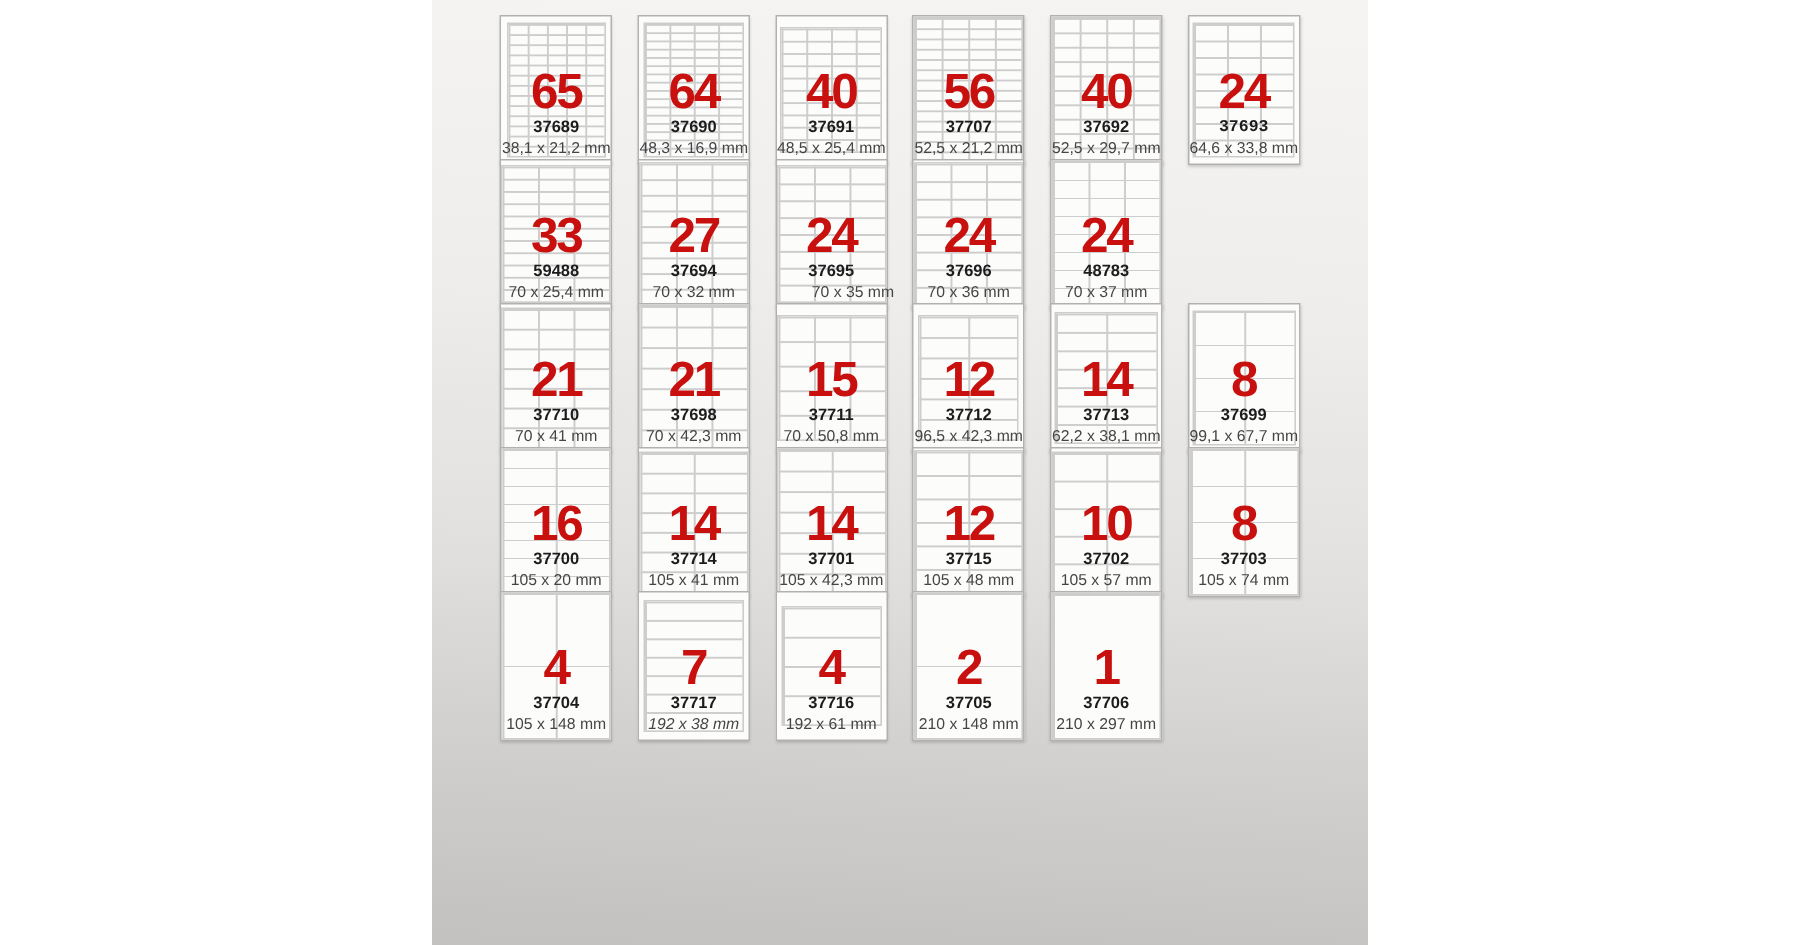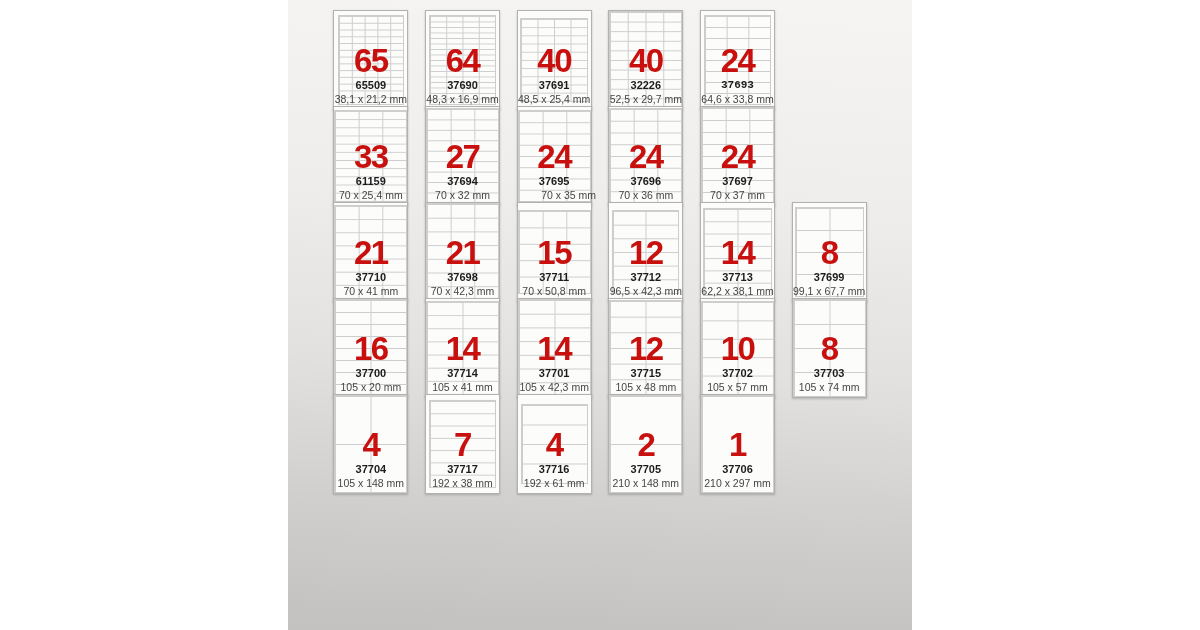--- a/index.html
+++ b/index.html
@@ -88,21 +88,21 @@
 <div class="stage">
   <div class="side-bar"></div>
   <div class="content" id="content">
       <div class="card-row">
   <div class="card">
     <div class="sheet" style="background: rgb(252, 252, 251); border-color: rgb(179, 177, 175);">
       <div class="grid" style="width: 90.7143%; height: 92.7946%; left: 4.64286%; top: 3.60269%; border-color: rgb(205, 205, 205); background-size: 20% 7.69231%;"></div>
     </div>
     <div class="overlay">
       <div class="count" style="color: rgb(200, 16, 15);">65</div>
-      <div class="code" style="color: rgb(28, 28, 28);">65509</div>
+      <div class="code" style="color: rgb(28, 28, 28);">37689</div>
       <div class="dims" style="color: rgb(69, 69, 69);">38,1 x 21,2 mm</div>
     </div>
   </div>
 
   <div class="card">
     <div class="sheet" style="background: rgb(252, 252, 251); border-color: rgb(179, 177, 175);">
       <div class="grid" style="width: 92%; height: 91.0438%; left: 4%; top: 4.47811%; border-color: rgb(205, 205, 205); background-size: 25% 6.25%;"></div>
     </div>
     <div class="overlay">
       <div class="count" style="color: rgb(200, 16, 15);">64</div>
@@ -115,28 +115,38 @@
     <div class="sheet" style="background: rgb(252, 252, 251); border-color: rgb(179, 177, 175);">
       <div class="grid" style="width: 92.381%; height: 85.5219%; left: 3.80952%; top: 7.23906%; border-color: rgb(205, 205, 205); background-size: 25% 10%;"></div>
     </div>
     <div class="overlay">
       <div class="count" style="color: rgb(200, 16, 15);">40</div>
       <div class="code" style="color: rgb(28, 28, 28);">37691</div>
       <div class="dims" style="color: rgb(69, 69, 69);">48,5 x 25,4 mm</div>
     </div>
   </div>
 
+  <div class="card">
+    <div class="sheet" style="background: rgb(252, 252, 251); border-color: rgb(179, 177, 175);">
+      <div class="grid" style="width: 100%; height: 99.9327%; left: 0%; top: 0.03367%; border-color: rgb(205, 205, 205); background-size: 25% 7.14286%;"></div>
+    </div>
+    <div class="overlay">
+      <div class="count" style="color: rgb(200, 16, 15);">56</div>
+      <div class="code" style="color: rgb(28, 28, 28);">37707</div>
+      <div class="dims" style="color: rgb(69, 69, 69);">52,5 x 21,2 mm</div>
+    </div>
+  </div>
 
   <div class="card">
     <div class="sheet" style="background: rgb(252, 252, 251); border-color: rgb(179, 177, 175);">
       <div class="grid" style="width: 100%; height: 100%; left: 0%; top: 0%; border-color: rgb(205, 205, 205); background-size: 25% 10%;"></div>
     </div>
     <div class="overlay">
       <div class="count" style="color: rgb(200, 16, 15);">40</div>
-      <div class="code" style="color: rgb(28, 28, 28);">32226</div>
+      <div class="code" style="color: rgb(28, 28, 28);">37692</div>
       <div class="dims" style="color: rgb(69, 69, 69);">52,5 x 29,7 mm</div>
     </div>
   </div>
 
   <div class="card">
     <div class="sheet" style="background: rgb(252, 252, 251); border-color: rgb(179, 177, 175);">
       <div class="grid" style="width: 92.2857%; height: 91.0438%; left: 3.85714%; top: 4.47811%; border-color: rgb(205, 205, 205); background-size: 33.3333% 12.5%;"></div>
     </div>
     <div class="overlay">
       <div class="count" style="color: rgb(200, 16, 15);">24</div>
@@ -146,21 +156,21 @@
   </div>
 </div>
       <div class="card-row">
 
   <div class="card">
     <div class="sheet" style="background: rgb(252, 252, 251); border-color: rgb(179, 177, 175);">
       <div class="grid" style="width: 100%; height: 94.0741%; left: 0%; top: 2.96296%; border-color: rgb(205, 205, 205); background-size: 33.3333% 9.09091%;"></div>
     </div>
     <div class="overlay">
       <div class="count" style="color: rgb(200, 16, 15);">33</div>
-      <div class="code" style="color: rgb(28, 28, 28);">61159</div>
+      <div class="code" style="color: rgb(28, 28, 28);">59488</div>
       <div class="dims" style="color: rgb(69, 69, 69);">70 x 25,4 mm</div>
     </div>
   </div>
 
   <div class="card">
     <div class="sheet" style="background: rgb(252, 252, 251); border-color: rgb(179, 177, 175);">
       <div class="grid" style="width: 100%; height: 96.9697%; left: 0%; top: 1.51515%; border-color: rgb(205, 205, 205); background-size: 33.3333% 11.1111%;"></div>
     </div>
     <div class="overlay">
       <div class="count" style="color: rgb(200, 16, 15);">27</div>
@@ -190,21 +200,21 @@
       <div class="dims" style="color: rgb(69, 69, 69);">70 x 36 mm</div>
     </div>
   </div>
 
   <div class="card">
     <div class="sheet" style="background: rgb(252, 252, 251); border-color: rgb(179, 177, 175);">
       <div class="grid" style="width: 100%; height: 99.6633%; left: 0%; top: 0.16835%; border-color: rgb(205, 205, 205); background-size: 33.3333% 12.5%;"></div>
     </div>
     <div class="overlay">
       <div class="count" style="color: rgb(200, 16, 15);">24</div>
-      <div class="code" style="color: rgb(28, 28, 28);">37697</div>
+      <div class="code" style="color: rgb(28, 28, 28);">48783</div>
       <div class="dims" style="color: rgb(69, 69, 69);">70 x 37 mm</div>
     </div>
   </div>
 </div>
       <div class="card-row">
   <div class="card">
     <div class="sheet" style="background: rgb(252, 252, 251); border-color: rgb(179, 177, 175);">
       <div class="grid" style="width: 100%; height: 96.633%; left: 0%; top: 1.6835%; border-color: rgb(205, 205, 205); background-size: 33.3333% 14.2857%;"></div>
     </div>
     <div class="overlay">
@@ -348,21 +358,21 @@
     </div>
   </div>
 
   <div class="card">
     <div class="sheet" style="background: rgb(252, 252, 251); border-color: rgb(179, 177, 175);">
       <div class="grid" style="width: 91.4286%; height: 89.5623%; left: 4.28571%; top: 5.21886%; border-color: rgb(205, 205, 205); background-size: 100% 14.2857%;"></div>
     </div>
     <div class="overlay">
       <div class="count" style="color: rgb(200, 16, 15);">7</div>
       <div class="code" style="color: rgb(28, 28, 28);">37717</div>
-      <div class="dims" style="color: rgb(69, 69, 69);">192 x 38 mm</div>
+      <div class="dims" style="color: rgb(69, 69, 69); font-style: italic;">192 x 38 mm</div>
     </div>
   </div>
 
   <div class="card">
     <div class="sheet" style="background: rgb(252, 252, 251); border-color: rgb(179, 177, 175);">
       <div class="grid" style="width: 91.4286%; height: 82.1549%; left: 4.28571%; top: 8.92256%; border-color: rgb(205, 205, 205); background-size: 100% 25%;"></div>
     </div>
     <div class="overlay">
       <div class="count" style="color: rgb(200, 16, 15);">4</div>
       <div class="code" style="color: rgb(28, 28, 28);">37716</div>

